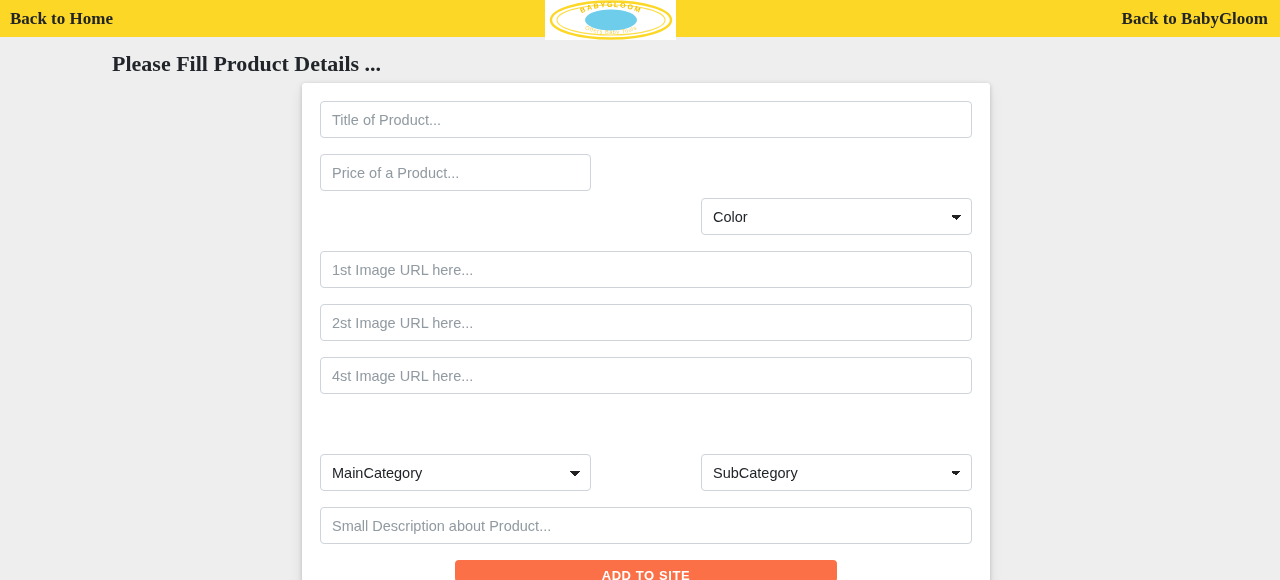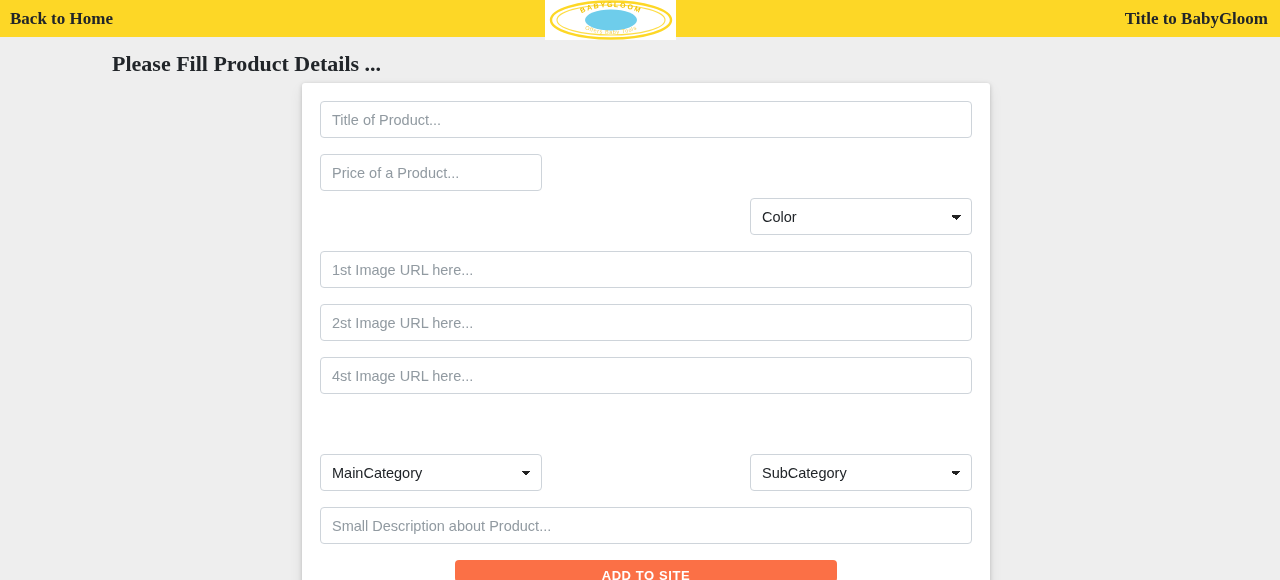--- a/index.html
+++ b/index.html
@@ -90,21 +90,21 @@
     font-size: 14.5px;
     color: #212529;
     padding: 0 11px;
     outline: none;
   }
   .field::placeholder {
     color: #919aa1;
     opacity: 1;
   }
   .field.full { width: 100%; }
-  .field.half { width: 222px; }
+  .field.half { width: 271px; }
 
   select.field {
     -webkit-appearance: none;
     -moz-appearance: none;
     appearance: none;
     padding-right: 26px;
     background-image:
       linear-gradient(45deg, transparent 50%, #222 50%),
       linear-gradient(135deg, #222 50%, transparent 50%);
     background-position:
@@ -151,21 +151,21 @@
       <path id="arcBot" d="M 30 22 A 32 12 0 0 0 94 22" fill="none"></path>
       <text font-family="'Liberation Sans', sans-serif" font-size="7" font-weight="bold" fill="#f2c200" letter-spacing="1.6">
         <textPath href="#arcTop" startOffset="50%" text-anchor="middle">BABYGLOOM</textPath>
       </text>
       <text font-family="'Liberation Sans', sans-serif" font-size="5.5" fill="#f3cf55" letter-spacing="0.6">
         <textPath href="#arcBot" startOffset="50%" text-anchor="middle">Offers Baby Tools</textPath>
       </text>
     </svg>
   </div>
 
-  <a class="topbar-link topbar-right" href="#">Title to BabyGloom</a>
+  <a class="topbar-link topbar-right" href="#">Back to BabyGloom</a>
 </div>
 
 <h1 class="page-heading">Please Fill Product Details ...</h1>
 
 <div class="card">
 
   <div class="form-row">
     <input class="field full" type="text" placeholder="Title of Product..." style="">
   </div>
 

